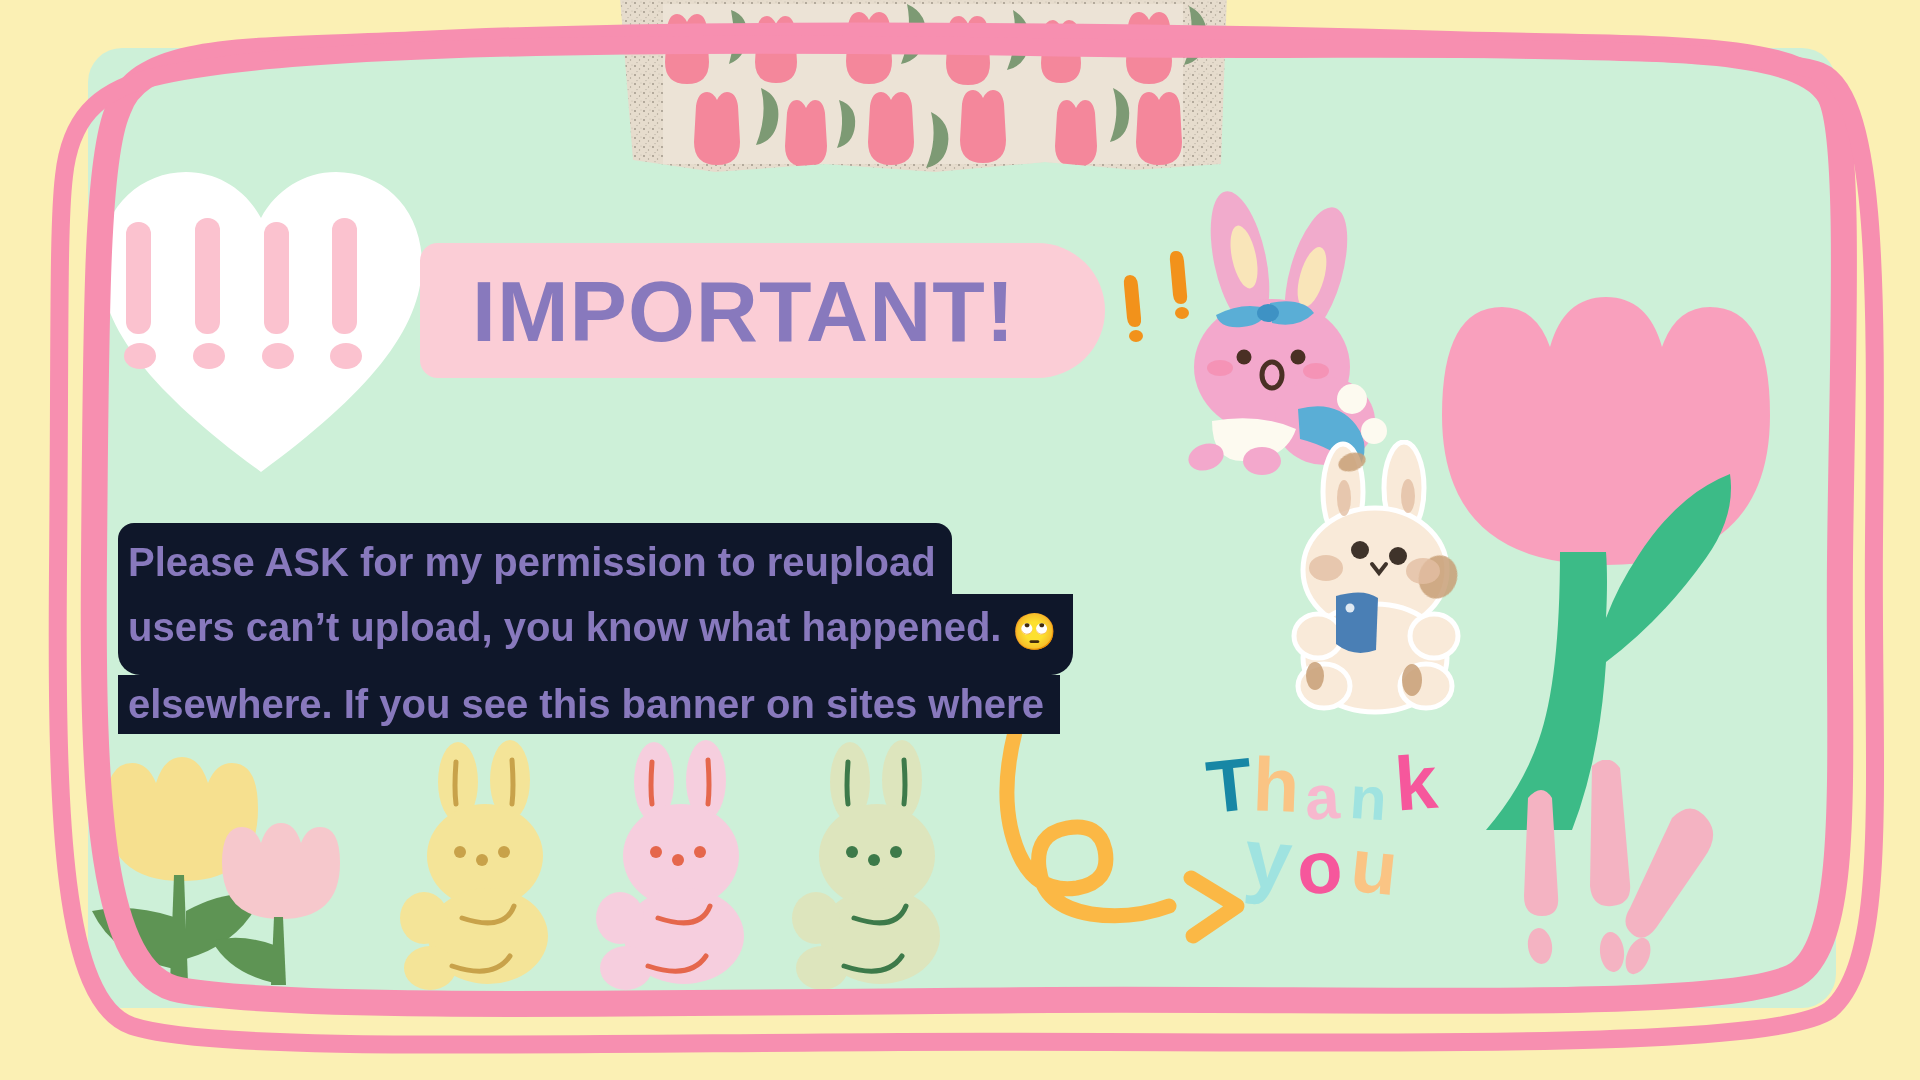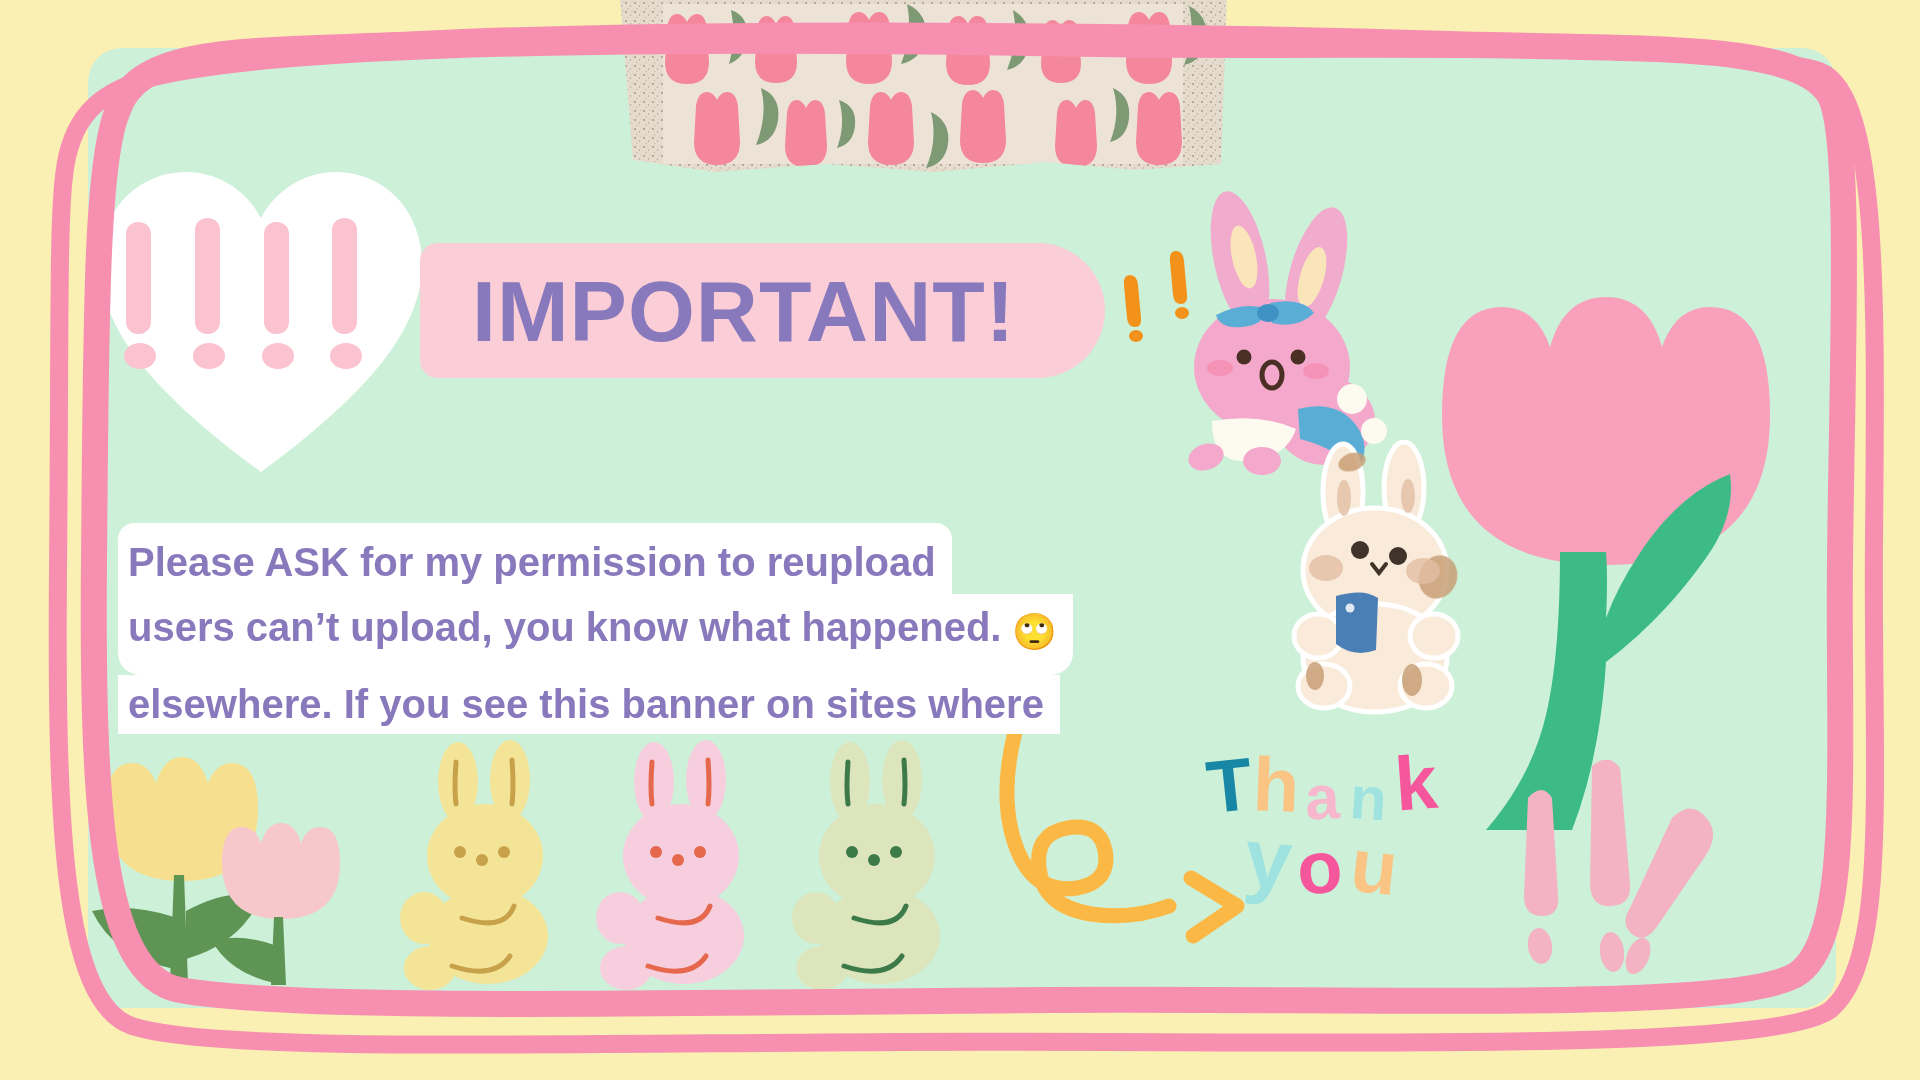--- a/index.html
+++ b/index.html
@@ -31,21 +31,21 @@
     display:flex;align-items:center;
   }
   .important-text{
     margin-left:52px;
     font-size:86px;font-weight:bold;letter-spacing:1px;
     color:#8879bd;line-height:1;
     font-family:"Liberation Sans", sans-serif;
   }
   .msg-line{
     display:inline-block;
-    background:#ffffff;
+    background:#0f172a;
     color:#8879bd;
     font-size:40px;
     font-weight:bold;
     line-height:59px;
     padding:0 16px 0 10px;
     white-space:nowrap;
     font-family:"Liberation Sans", sans-serif;
   }
   .msg-line.l1{border-radius:16px 16px 0 0;padding-top:8px;line-height:63px;}
   .msg-line.l3{border-radius:0 0 22px 22px;padding-bottom:10px;line-height:66px;}

